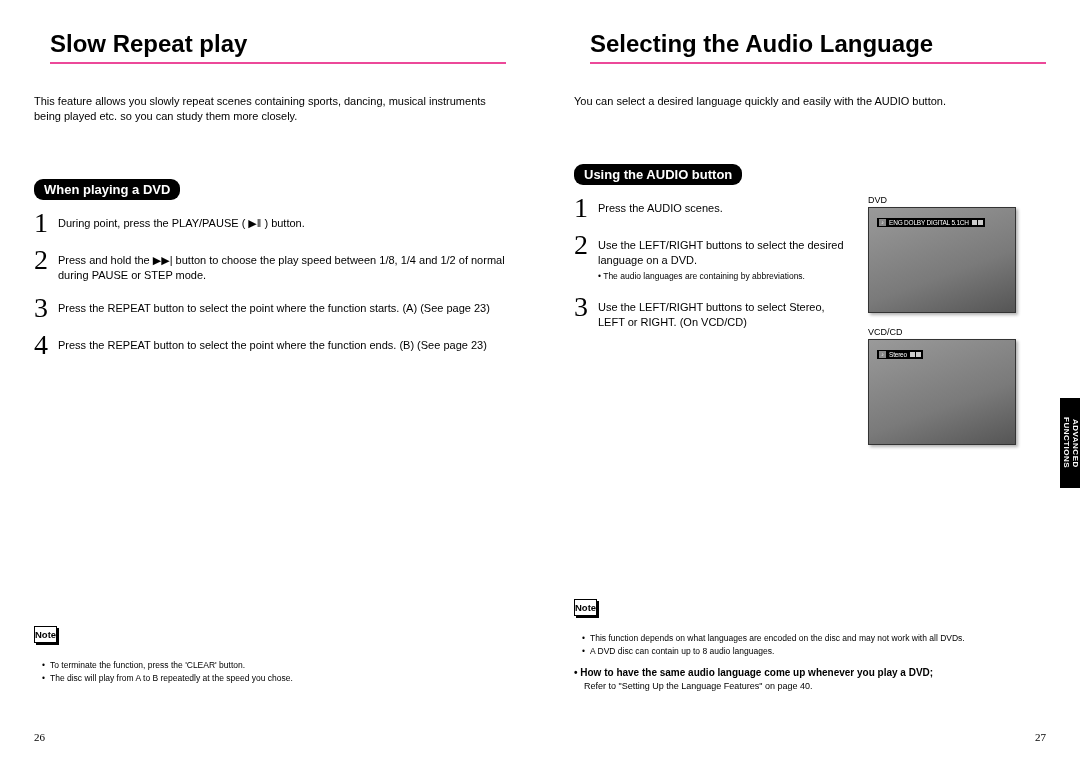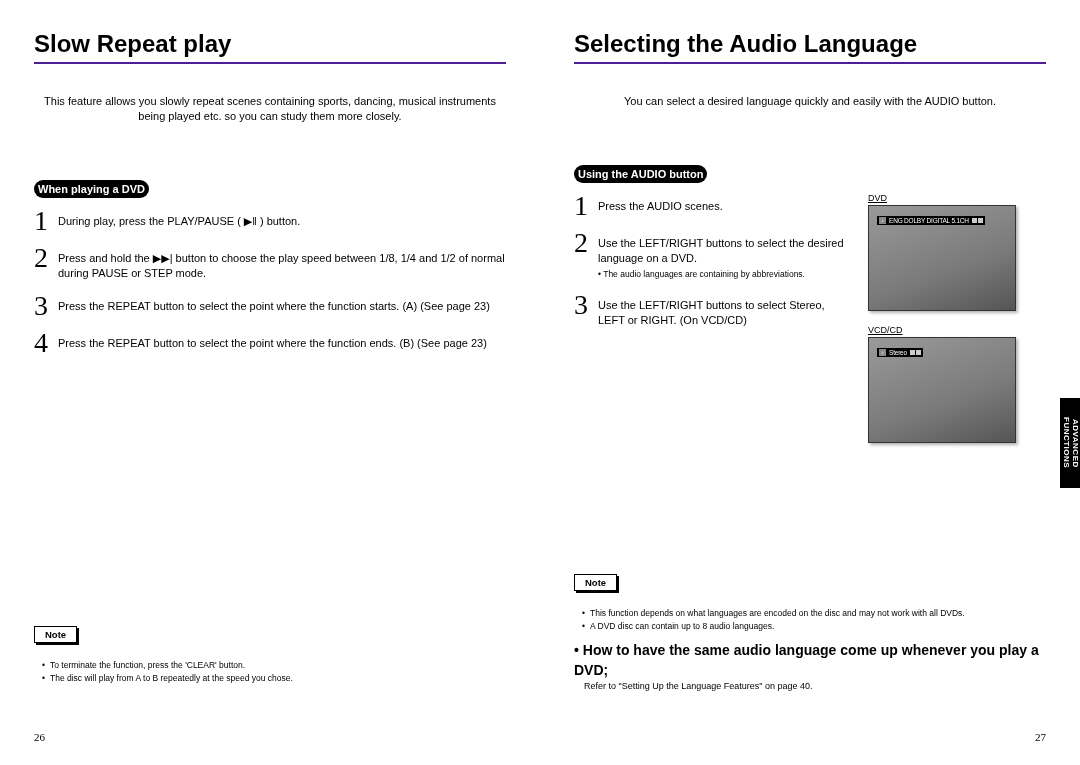--- a/index.html
+++ b/index.html
@@ -21,39 +21,38 @@
   .page {
     width: 540px;
     height: 765px;
     padding: 30px 34px 20px 34px;
     box-sizing: border-box;
     position: relative;
   }
   .page-title {
     font-size: 24px;
     font-weight: bold;
-    border-bottom: 2px solid #4c1d95;
+    border-bottom: 2px solid #ec4899;
     padding-bottom: 4px;
-    margin: 0 0 30px 0;
+    margin: 0 0 30px 16px;
   }
   .right .page-title {
   }
   .intro {
     font-size: 11px;
     line-height: 1.35;
     margin-bottom: 55px;
-    text-align: center;
   }
   .chip {
     display: inline-block;
     background: #000;
     color: #fff;
-    font-size: 11px;
-    font-weight: bold;
-    padding: 3px 4px;
+    font-size: 13px;
+    font-weight: bold;
+    padding: 3px 10px;
     border-radius: 9px;
     margin-bottom: 10px;
   }
   .step {
     display: flex;
     align-items: flex-start;
     margin-bottom: 12px;
   }
   .step-num {
     font-size: 28px;
@@ -77,21 +76,21 @@
   .sub-note::before {
     content: "• ";
     margin-left: -8px;
   }
   .note-box {
     display: inline-block;
     border: 1px solid #000;
     box-shadow: 2px 2px 0 #000;
     font-size: 9.5px;
     font-weight: bold;
-    padding: 2px 10px;
+    padding: 2px 0;
     margin-bottom: 8px;
     margin-top: 0px;
   }
   .note-list {
     font-size: 8.5px;
     line-height: 1.5;
     padding-left: 16px;
   }
   .note-list li {
     list-style: none;
@@ -116,21 +115,20 @@
     display: flex;
     gap: 14px;
   }
   .right-steps {
     flex: 1;
   }
   .tv-column {
     width: 178px;
     flex-shrink: 0;
     font-size: 9px;
-    text-decoration: underline;
   }
   .tv-label {
     font-size: 9px;
     margin-bottom: 2px;
   }
   .tv {
     width: 148px;
     height: 106px;
     background: linear-gradient(160deg, #9a9a9a 0%, #7a7a7a 60%, #555 100%);
     border: 1px solid #333;
@@ -181,21 +179,21 @@
     font-weight: bold;
     writing-mode: vertical-rl;
     text-align: center;
     display: flex;
     align-items: center;
     justify-content: center;
     line-height: 1.1;
     letter-spacing: 0.5px;
   }
   .how-to {
-    font-size: 14px;
+    font-size: 10px;
     font-weight: bold;
     line-height: 1.4;
     margin-top: 2px;
   }
   .how-to-sub {
     font-size: 9px;
     font-weight: normal;
     margin-left: 10px;
     line-height: 1.4;
   }
@@ -213,21 +211,21 @@
 <div class="spread">
 
   <div class="page left">
     <h1 class="page-title">Slow Repeat play</h1>
     <p class="intro">This feature allows you slowly repeat scenes containing sports, dancing, musical instruments being played etc. so you can study them more closely.</p>
 
     <div class="chip">When playing a DVD</div>
 
     <div class="step">
       <div class="step-num">1</div>
-      <div class="step-text">During play, press the PLAY/PAUSE ( ▶‖ ) button.</div>
+      <div class="step-text">During point, press the PLAY/PAUSE ( ▶‖ ) button.</div>
     </div>
     <div class="step">
       <div class="step-num">2</div>
       <div class="step-text">Press and hold the ▶▶| button to choose the play speed between 1/8, 1/4 and 1/2 of normal during PAUSE or STEP mode.</div>
     </div>
     <div class="step">
       <div class="step-num">3</div>
       <div class="step-text">Press the REPEAT button to select the point where the function starts. (A) (See page 23)</div>
     </div>
     <div class="step">

